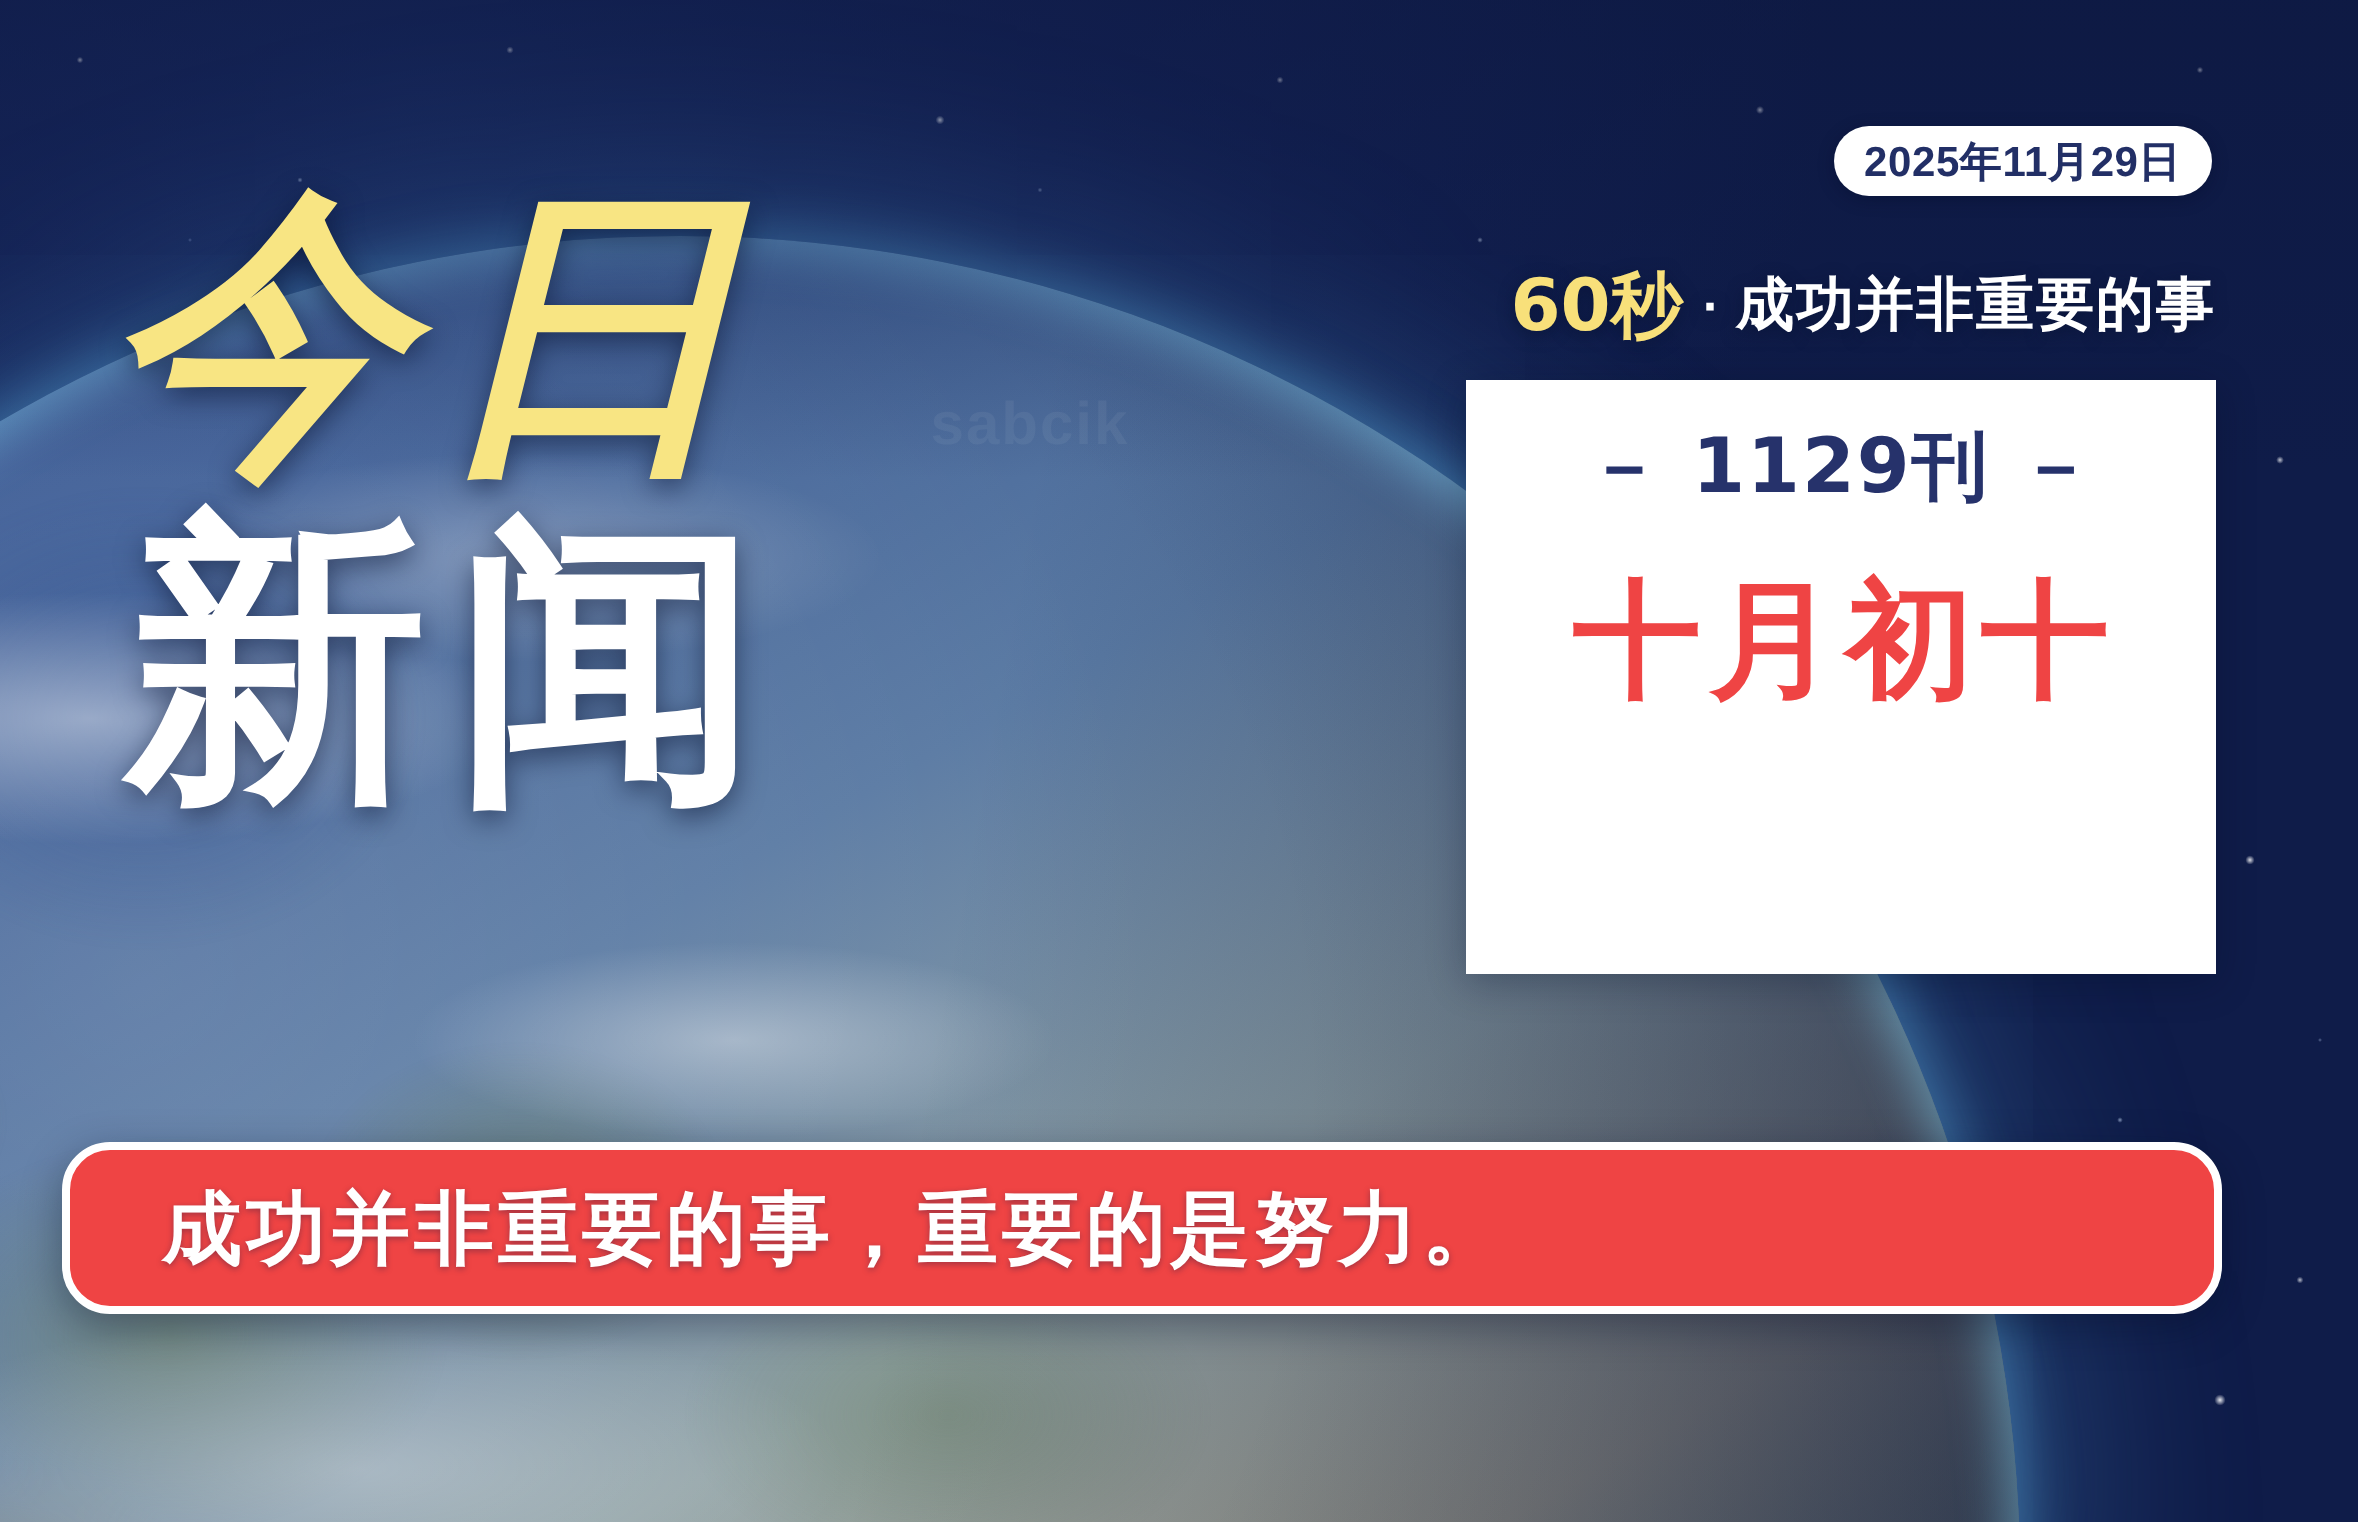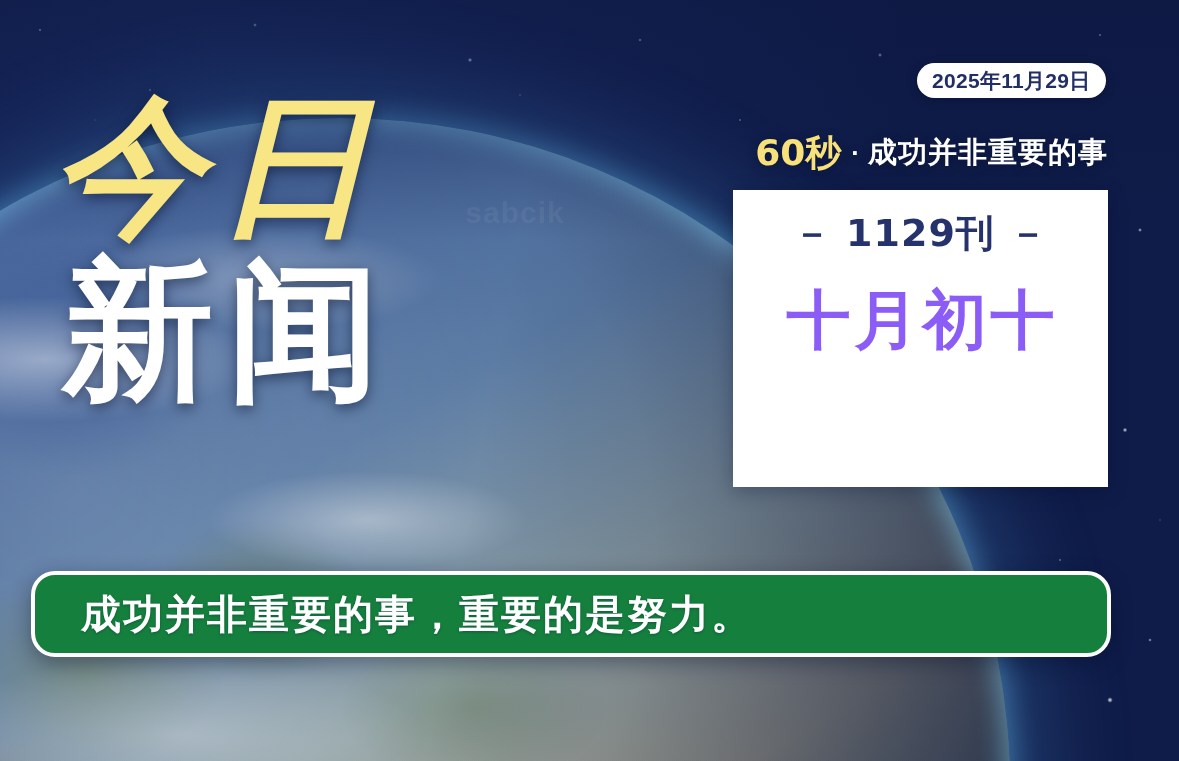--- a/index.html
+++ b/index.html
@@ -214,32 +214,32 @@
   .weekday {
     margin-top:22px;
     color:#26326b;
     font-size:58px; font-weight:700;
     letter-spacing:6px;
     white-space:nowrap;
     text-indent:6px;
   }
   .lunar {
     margin-top:18px;
-    color:#8b5cf6;
+    color:#ef4444;
     font-size:64px; font-weight:700;
     letter-spacing:4px;
     white-space:nowrap;
     text-indent:4px;
   }
 
   
   .quote-bar {
     position:absolute; left:31px; top:571px;
     width:1080px; height:86px;
-    background:#15803d;
+    background:#ef4444;
     border:4px solid #ffffff;
     border-radius:24px;
     display:flex; align-items:center;
     padding-left:46px;
     box-shadow:0 6px 20px rgba(4,12,40,.38);
   }
   .quote-text {
     color:#ffffff;
     font-size:40px;
     font-weight:700;

